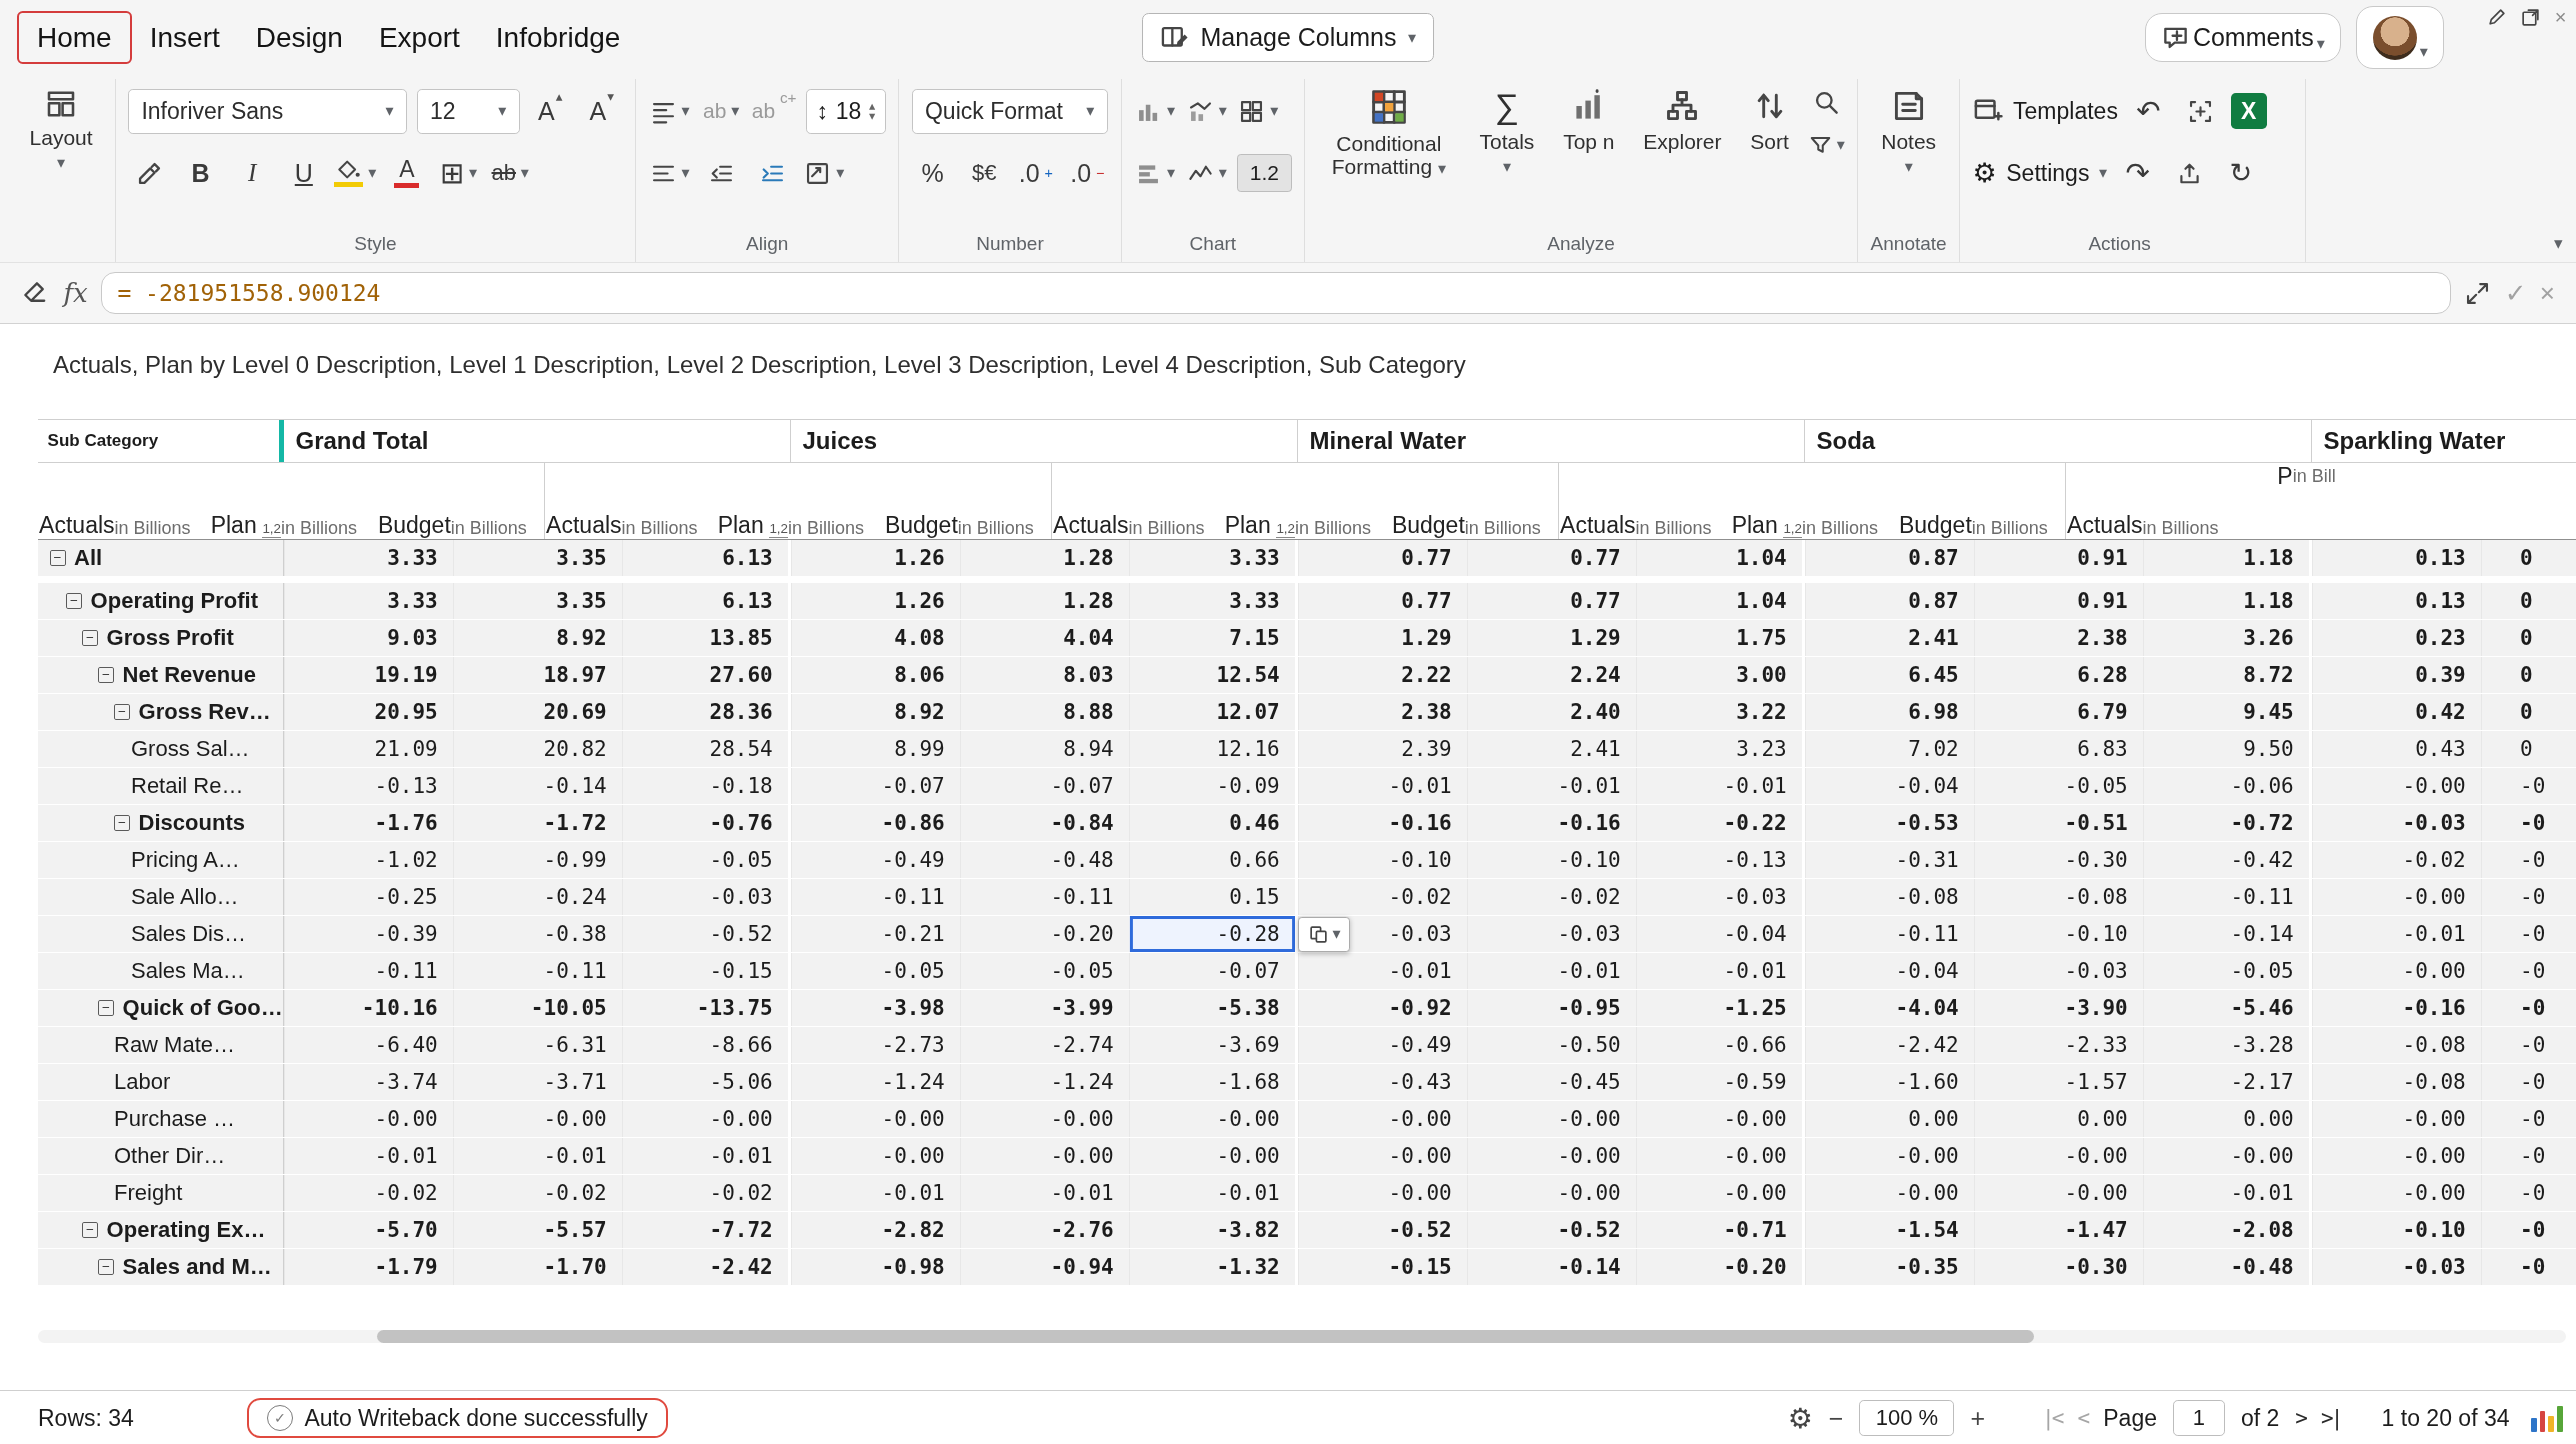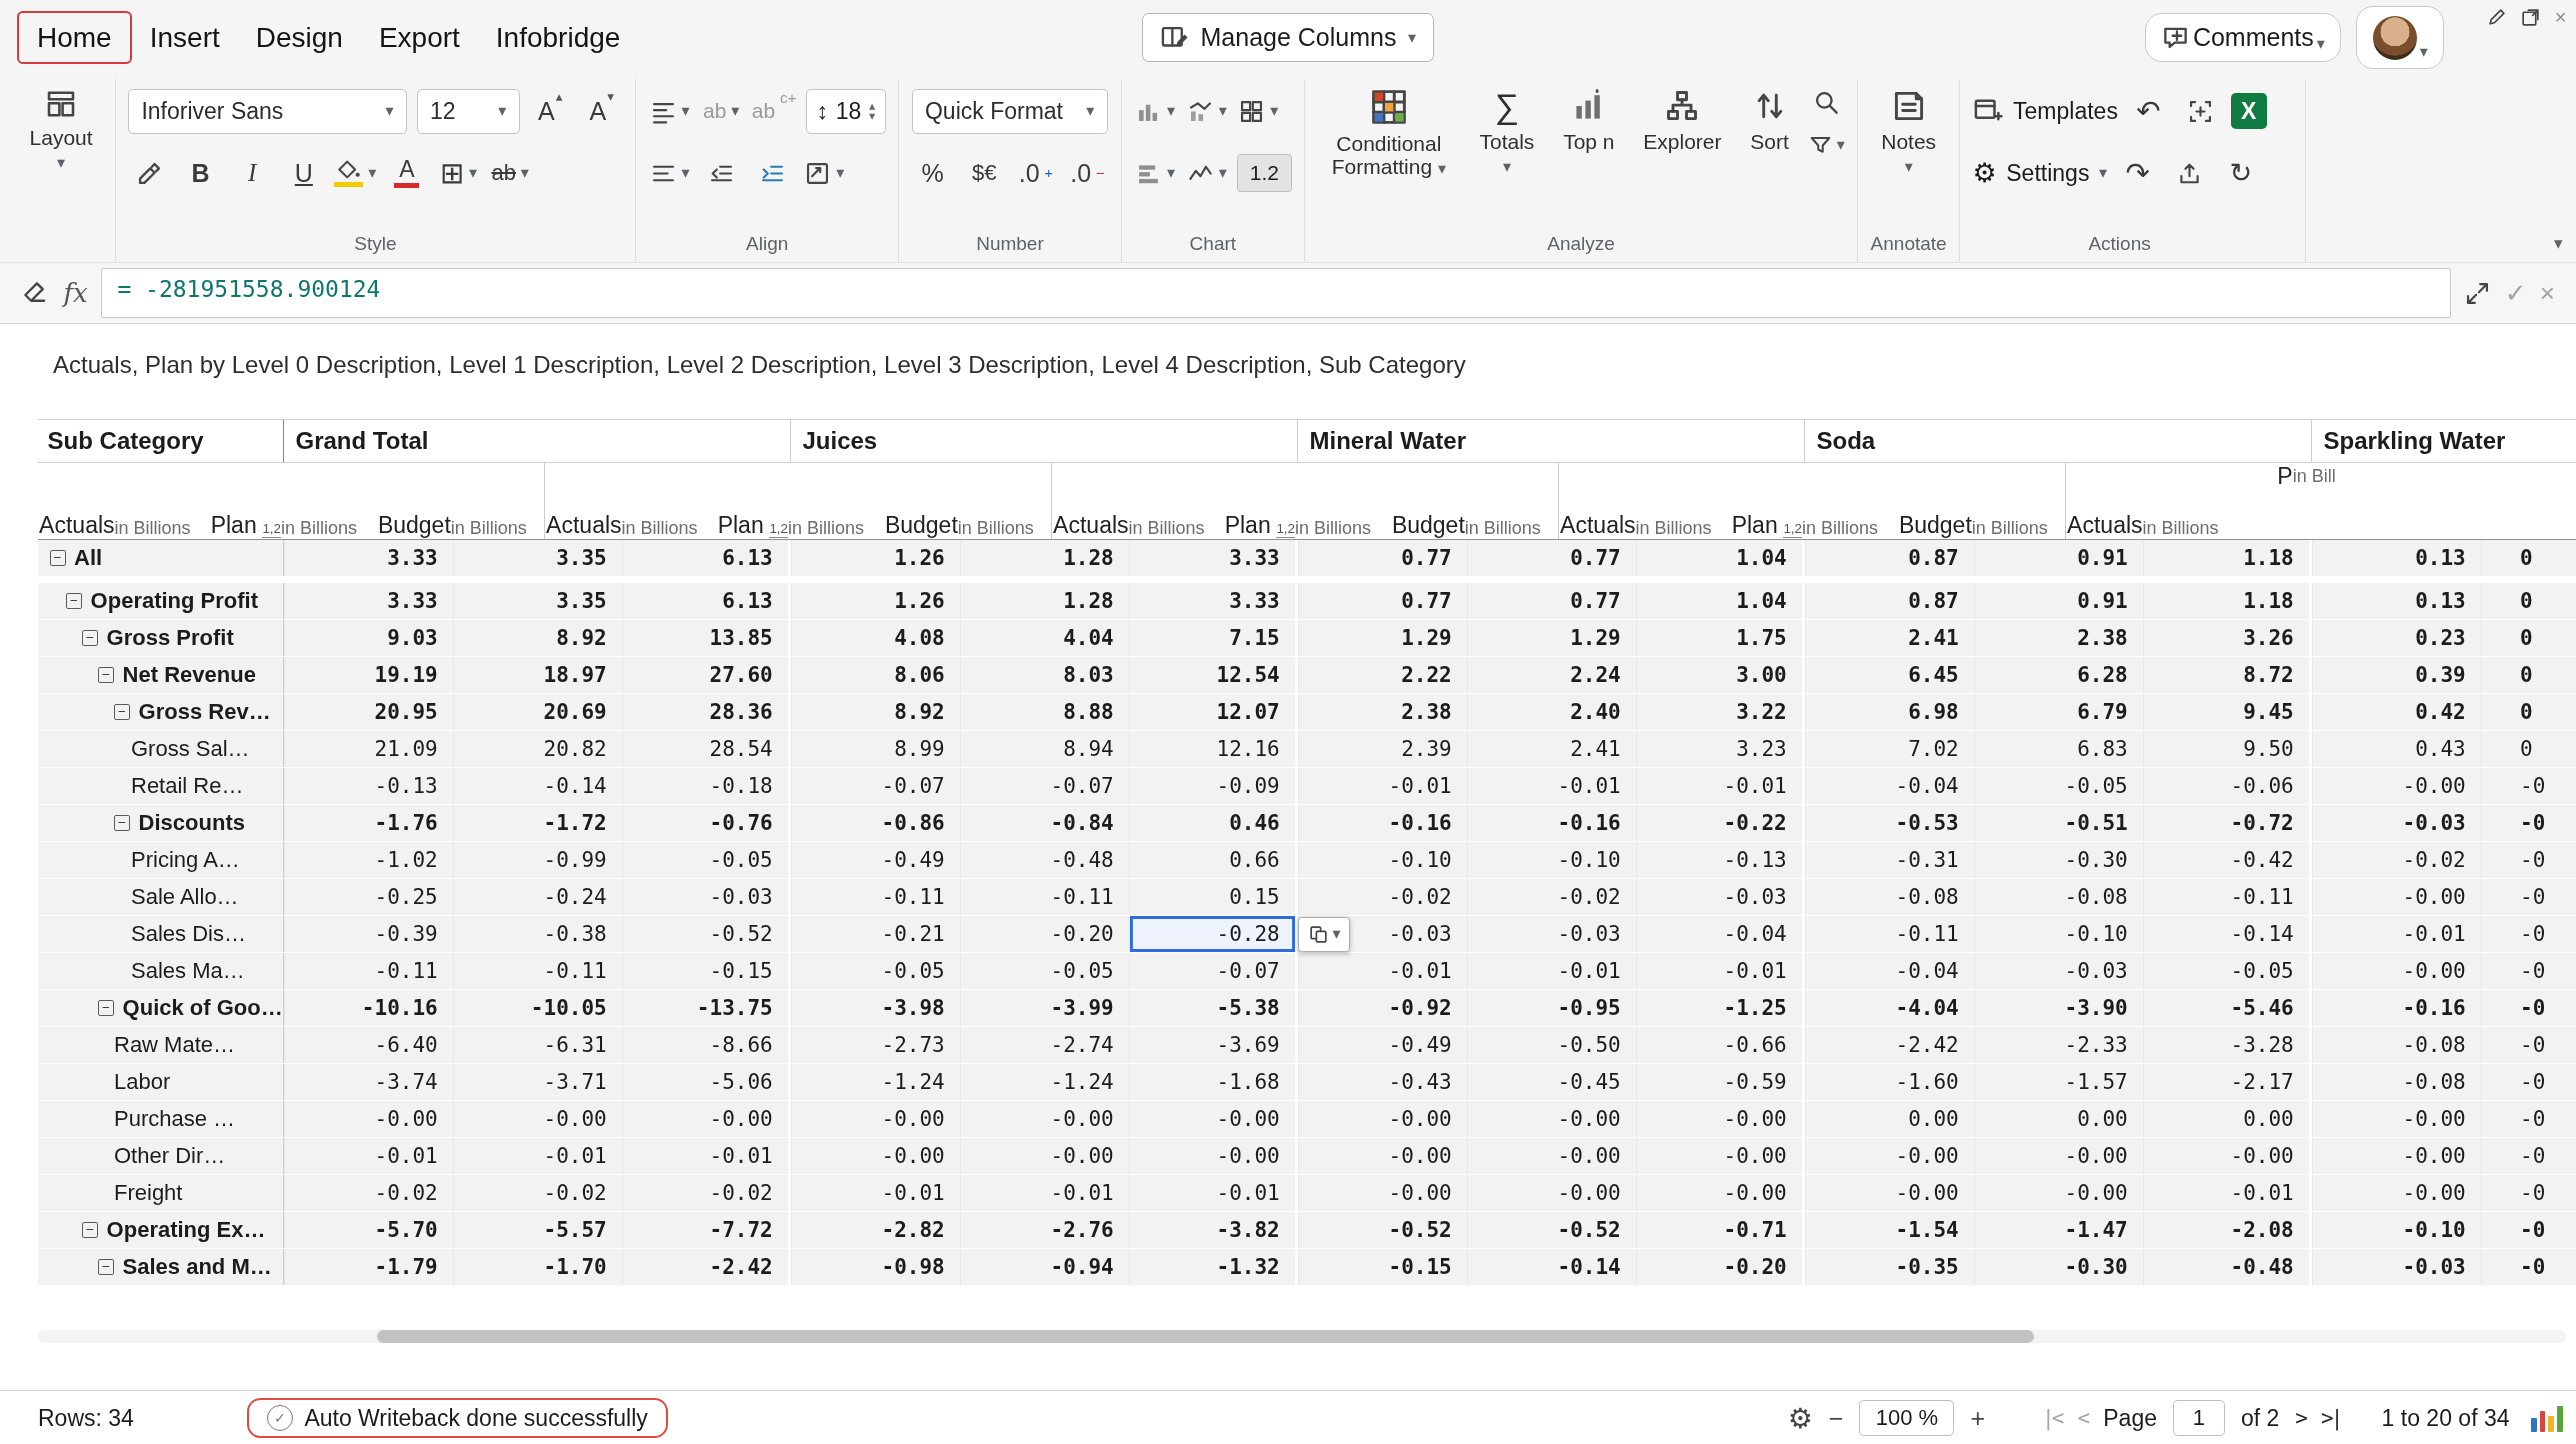--- a/index.html
+++ b/index.html
@@ -35,27 +35,27 @@
   .spincol{display:flex;flex-direction:column;line-height:10.5px;font-size:12.4px;color:#666}
   .ul-yellow{display:block;width:29px;height:5.7px;background:#f2cb05;margin-top:1.9px}
   .ul-red{display:block;width:25px;height:5.7px;background:#d92b2b;margin-top:1.9px}
   .stack{display:flex;flex-direction:column;align-items:center}
   .m12{border:1px solid #bdbdbd;background:#e3e3e3;border-radius:3.8px;padding:5.7px 11.5px;font-size:21px}
   .xlsx{width:36px;height:36px;background:#107c41;color:#fff;border-radius:4.8px;display:flex;align-items:center;justify-content:center;font-size:23px;font-weight:bold}
   .collapse-rib{position:absolute;right:13.4px;bottom:7.6px;color:#5f6368;font-size:17px}
   
   .fbar{height:61px;display:flex;align-items:center;gap:13.4px;padding:0 21px;border-top:1px solid #e2e2e2;background:#f6f6f6}
   .fx{font-family:"DejaVu Serif",serif;font-style:italic;font-size:26px;color:#555}
-  .finput{flex:1;height:50px;background:#fff;border:1px solid #c9c9c9;border-radius:2px;padding:0 15.3px;font-family:"DejaVu Sans Mono",monospace;font-size:23px;line-height:40px;color:#0f766e;white-space:nowrap;overflow:hidden}
+  .finput{flex:1;height:42px;background:#fff;border:1px solid #c9c9c9;border-radius:14px;padding:0 15.3px;font-family:"DejaVu Sans Mono",monospace;font-size:23px;line-height:40px;color:#a16207;white-space:nowrap;overflow:hidden}
   .ficon{color:#a2a2a2;font-size:26px}
   
   .report{margin:27px 0 0 53px;font-size:24px;color:#2e2e2e}
   .tblwrap{margin:40px 0 0 38px;width:2538px;overflow:hidden}
   .hrow1{display:flex;border-top:1px solid #cfcfcf;border-bottom:1px solid #cfcfcf;height:44px}
-  .corner{width:246px;font-weight:bold;font-size:24px;padding-left:9.6px;display:flex;align-items:center;border-right:1px solid #14b8a6;flex:none}
+  .corner{width:246px;font-weight:bold;font-size:17px;padding-left:9.6px;display:flex;align-items:center;border-right:5px solid #14b8a6;flex:none}
   .ghead{font-weight:bold;font-size:24px;padding-left:11.5px;display:flex;align-items:center;border-right:1px solid #cfcfcf;flex:none;white-space:nowrap;overflow:hidden}
   .hrow2{display:flex;border-bottom:1px solid #8f8f8f;height:77px}
   .dimcell{width:246px;padding:9.6px 0 0 19px;font-size:23px;line-height:29px;border-right:1px solid #cfcfcf;flex:none;color:#222}
   .mcell{display:flex;flex-direction:row;align-items:flex-end;justify-content:center;padding-right:15.3px;font-size:23px;flex:none;color:#222}
   .mcell.hsep{border-right:1px solid #cfcfcf}
   .mcell .unit{font-size:18px;color:#6d6d6d;margin-top:2.9px}
   .mcell .l1{display:flex;align-items:baseline;gap:5.7px}
   .badge{font-size:13.4px;color:#555;border-bottom:1px solid #888;padding-bottom:1px}
   .mcell.clip{align-items:flex-start;padding-left:38px;padding-right:0}
   .brow{display:flex;height:37px;border-bottom:1.9px solid #fff;background:#f2f2f2}

